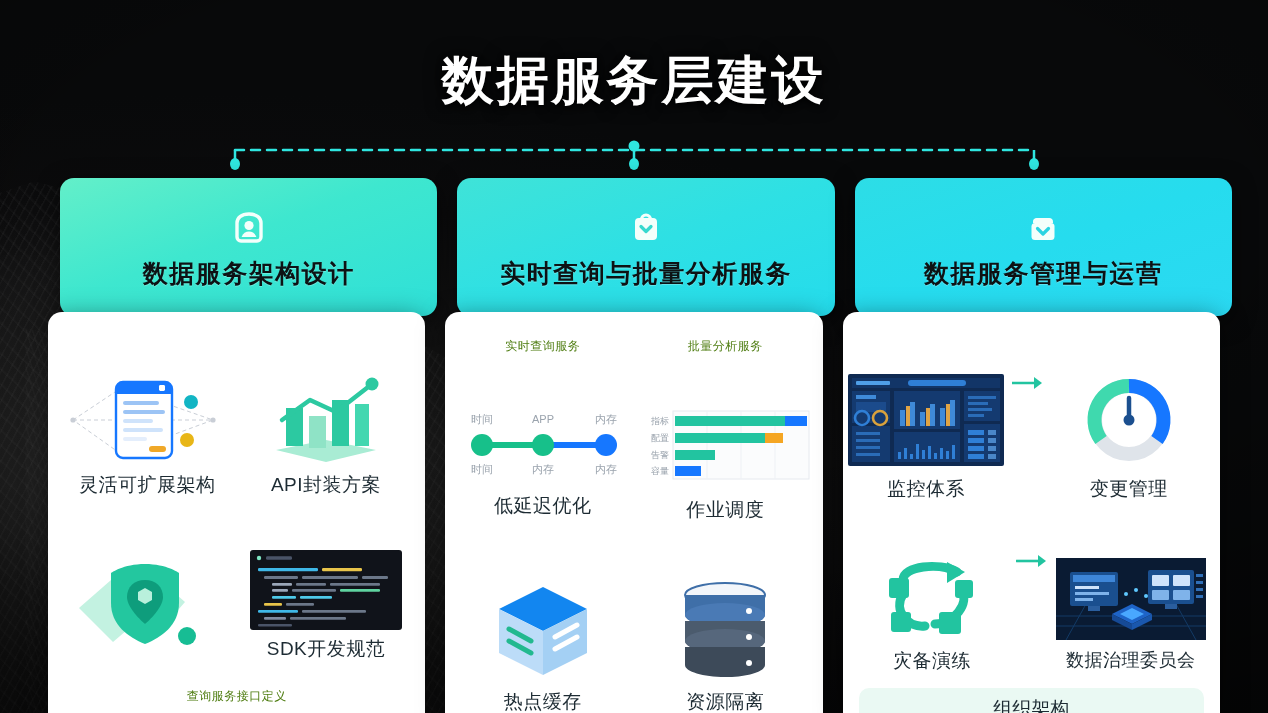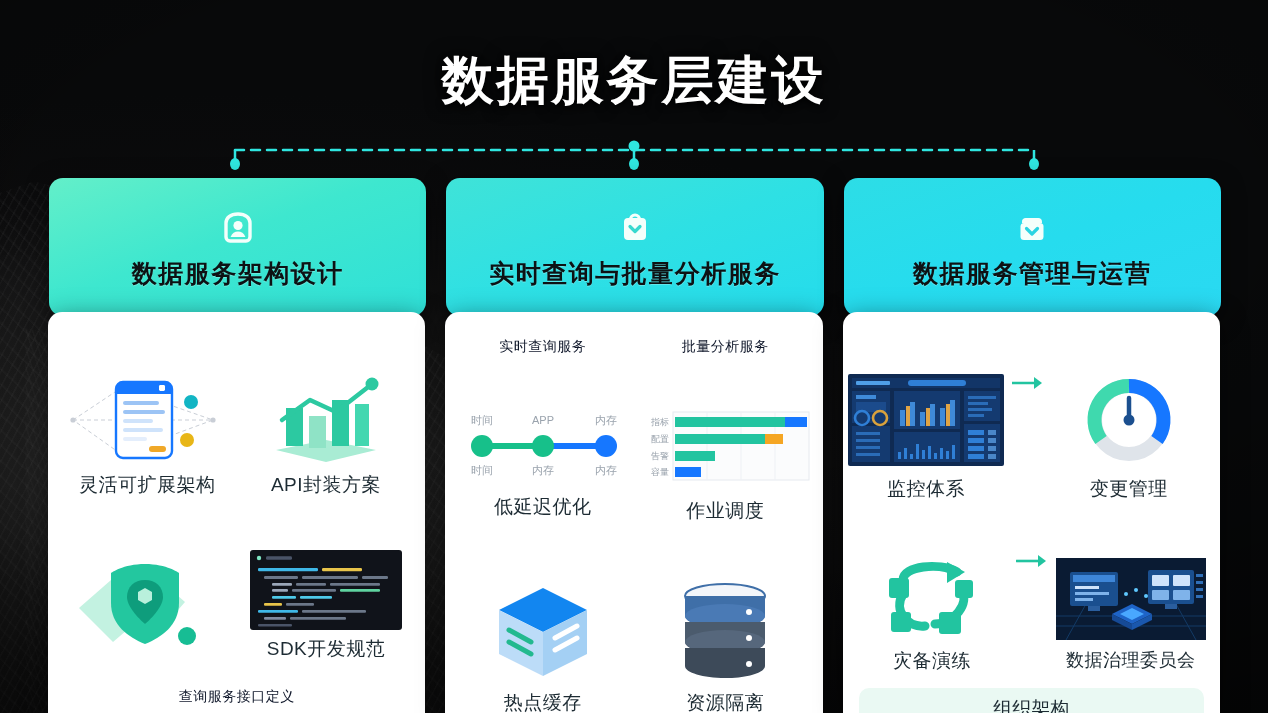--- a/index.html
+++ b/index.html
@@ -51,21 +51,21 @@
     color: #ffffff;
     font-size: 52px; font-weight: 700; letter-spacing: 3px;
     text-shadow: 0 0 18px rgba(0,0,0,.9), 0 2px 6px rgba(0,0,0,.9);
   }
 
   
   .connector { position: absolute; left: 0; top: 136px; width: 100%; height: 44px; }
 
   
   .headers {
-    position: absolute; top: 178px; left: 49px;
+    position: absolute; top: 178px; left: 60px;
     width: 1172px; height: 138px;
     display: flex; gap: 20px;
   }
   .hcard {
     flex: 1; border-radius: 14px;
     display: flex; flex-direction: column;
     align-items: center; justify-content: center;
     gap: 6px;
     box-shadow: 0 6px 22px rgba(0,0,0,.55);
   }
@@ -93,21 +93,21 @@
 
   
   .grid2 { display: flex; }
   .gcell { flex: 1; display: flex; flex-direction: column; align-items: center; }
   .item-label {
     color: #1d2b33; font-size: 19px; font-weight: 500; letter-spacing: .5px;
     margin-top: 6px; white-space: nowrap;
   }
   .item-label.sm { font-size: 18px; }
   .sec-head {
-    color: #0f172a; font-size: 14px; font-weight: 500; letter-spacing: .5px;
+    color: #4d7c0f; font-size: 12px; font-weight: 500; letter-spacing: .5px;
     text-align: center; white-space: nowrap;
   }
   .art { display: flex; align-items: center; justify-content: center; margin-top: 40px; }
 
   
   .arrow-row { display: flex; align-items: flex-start; justify-content: center; }
   .arrow-mid {
     width: 40px; display: flex; align-items: center; justify-content: center;
     padding-top: 40px;
   }

